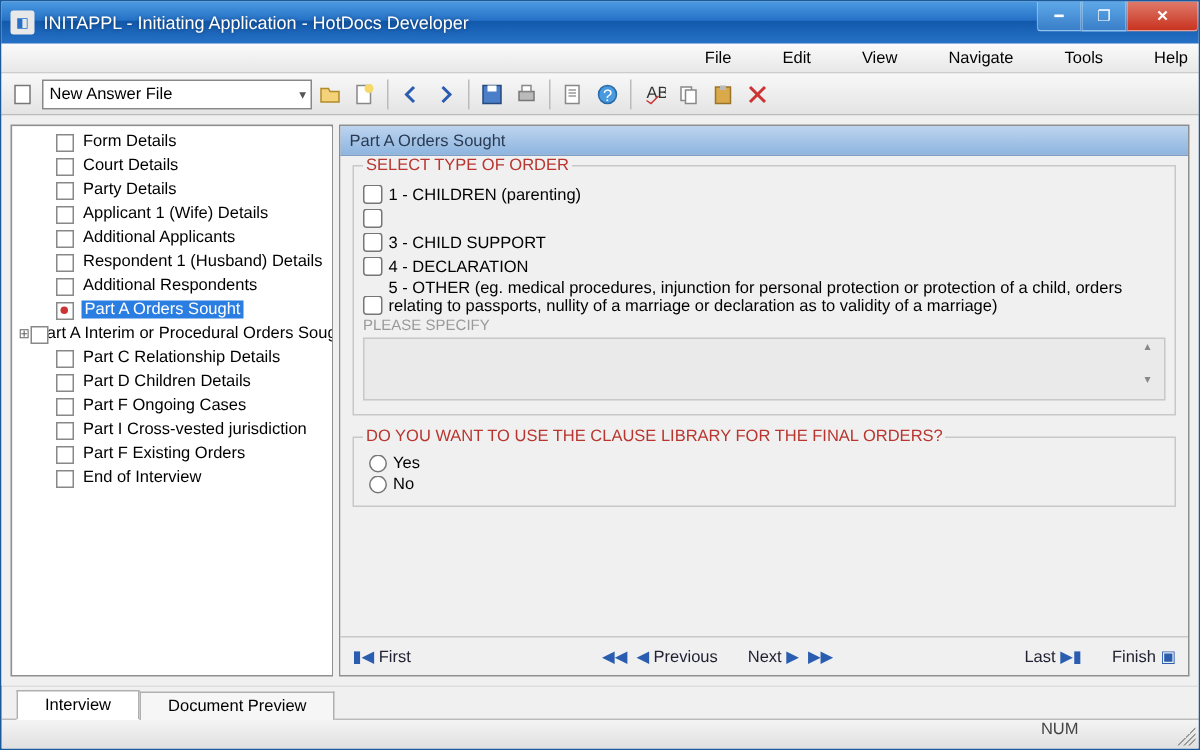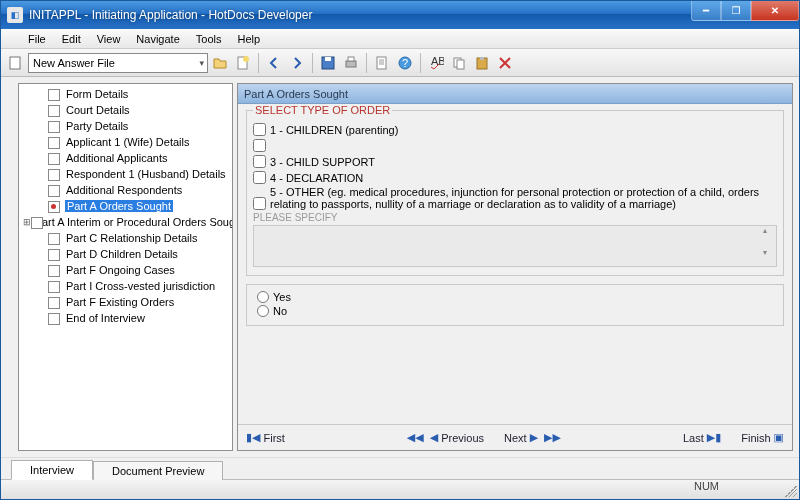--- a/index.html
+++ b/index.html
@@ -11,34 +11,34 @@
 .titlebar { height: 28px; background: linear-gradient(to bottom, #4a9ae0 0%, #2671c7 45%, #1259ab 46%, #2671c7 100%); display: flex; align-items: center; padding-left: 6px; color: #fff; position: relative; }
 .titlebar .icon { width: 16px; height: 16px; background: #e8e8e8; border-radius: 2px; margin-right: 6px; display:flex; align-items:center; justify-content:center; font-size:9px; color:#2671c7;}
 .titlebar .title { font-size: 12px; text-shadow: 0 0 3px rgba(0,0,0,0.4); }
 .winbtns { position: absolute; right: 0; top: 0; display: flex; }
 .winbtn { width: 30px; height: 20px; border: 1px solid rgba(255,255,255,0.3); border-top: none; display: flex; align-items: center; justify-content: center; color: #fff; font-size: 10px;}
 .winbtn.min { background: linear-gradient(#5ea8e8,#3a7fc9); border-bottom-left-radius:3px;}
 .winbtn.max { background: linear-gradient(#5ea8e8,#3a7fc9); }
 .winbtn.cls { width: 48px; background: linear-gradient(#e07a6a,#c83420); border-bottom-right-radius:3px; font-weight:bold;}
 
 
-.menubar { height: 20px; background: linear-gradient(#fafafa,#e8e8e8); border-bottom: 1px solid #ccc; display: flex; align-items: center; padding-left: 20px; gap: 2px; }
+.menubar { height: 20px; background: linear-gradient(#fafafa,#e8e8e8); border-bottom: 1px solid #ccc; display: flex; align-items: center; padding-left: 6px; gap: 20px; justify-content: flex-end; }
 .menubar span { padding: 2px 7px; cursor: default; }
 
 
 .toolbar { height: 28px; background: linear-gradient(#f8f8f8,#e4e4e4); border-bottom: 1px solid #bbb; display: flex; align-items: center; padding: 0 4px; gap: 1px; }
 .toolbar .combo { width: 180px; height: 20px; background: #fff; border: 1px solid #888; display: flex; align-items: center; padding: 0 4px; position: relative; }
 .toolbar .combo::after { content: "▾"; position: absolute; right: 3px; font-size: 9px; color: #555; }
 .tbtn { width: 22px; height: 22px; display: flex; align-items: center; justify-content: center; border: 1px solid transparent; }
 .tsep { width: 1px; height: 20px; background: #bbb; margin: 0 3px; }
 .tbtn svg { width: 16px; height: 16px; }
 
 
 .main { flex: 1; display: flex; padding: 6px; gap: 4px; background: #f0f0f0; min-height: 0; }
-.left { width: 215px; background: #fff; border: 1px solid #8f8f8f; overflow: auto; margin-left: 11px; }
+.left { width: 215px; background: #fff; border: 1px solid #8f8f8f; overflow: auto; }
 .tree { padding: 2px 0; }
 .tree-item { display: flex; align-items: center; height: 16px; padding-left: 4px; white-space: nowrap; cursor: default; }
 .tree-item .exp { width: 11px; text-align: center; font-size: 9px; color: #666; }
 .tree-item .ticon { width: 14px; height: 12px; margin-right: 3px; position: relative; }
 .ticon::before { content: ""; position: absolute; left: 0; top: 1px; width: 10px; height: 10px; border: 1px solid #888; background: #fff; }
 .ticon.dot::after { content: ""; position: absolute; left: 3px; top: 4px; width: 5px; height: 5px; background: #c33; border-radius: 50%; }
 .tree-item.sel { }
 .tree-item.sel .lbl { background: #2a7de1; color: #fff; padding: 0 2px; }
 .tree-item.child { padding-left: 18px; }
 .tree-item .lbl { padding: 0 1px; }
@@ -296,20 +296,21 @@
           <div style="position:relative">
             <textarea class="specify-box" disabled="" style=""></textarea>
             <div class="specify-spin">
                 <span>▴</span>
                 <span>▾</span>
               </div>
           </div>
         </fieldset>
 
         <fieldset class="grp">
+          <legend>DO YOU WANT TO USE THE CLAUSE LIBRARY FOR THE FINAL ORDERS?</legend>
           <div class="radiorow">
               <input type="radio" name="cl" style="">
               <span>Yes</span>
             </div>
           <div class="radiorow">
               <input type="radio" name="cl" style="">
               <span>No</span>
             </div>
         </fieldset>
 

